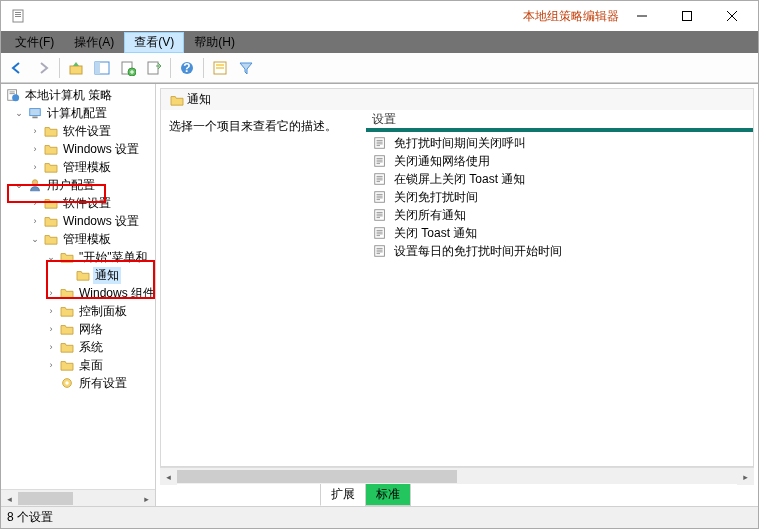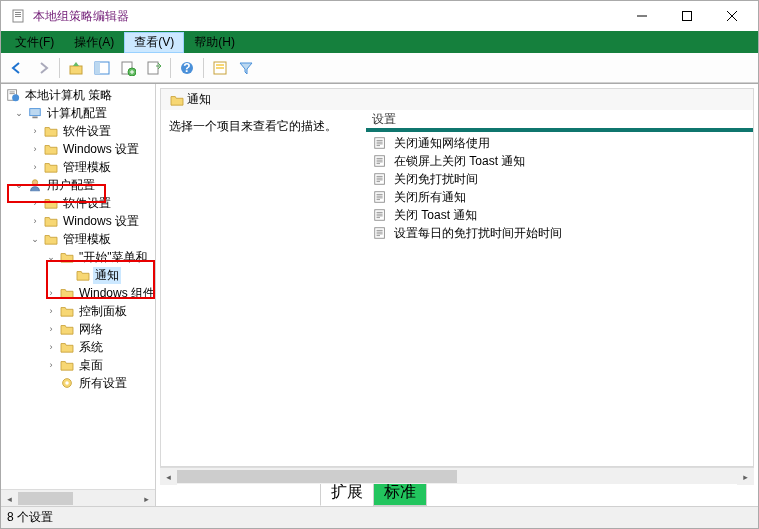--- a/index.html
+++ b/index.html
@@ -1,21 +1,21 @@
 <!DOCTYPE html>
 <html><head>
   <meta charset="utf-8">
   <style>
     * { margin: 0; padding: 0; box-sizing: border-box; font-family: "Microsoft YaHei", "Segoe UI", sans-serif; font-size: 12px; }
     body { background: #fff; width: 759px; height: 529px; overflow: hidden; display: flex; flex-direction: column; border: 1px solid #aaa; }
     .titlebar { height: 30px; display: flex; align-items: center; padding: 0 4px; background: #fff; }
     .titlebar .appicon { width: 16px; height: 16px; margin: 0 6px; }
-    .titlebar .title { flex: 1; color: #701a75; }
+    .titlebar .title { flex: 1; color: #c2410c; text-align: right; }
     .titlebar .winbtn { width: 45px; height: 28px; display: flex; align-items: center; justify-content: center; color: #000; }
-    .menubar { height: 22px; display: flex; align-items: center; padding: 0 4px; background: #15803d; }
+    .menubar { height: 22px; display: flex; align-items: center; padding: 0 4px; background: #737373; }
     .menubar .mitem { padding: 2px 10px; }
     .menubar .mitem.active { background: #cce8ff; border: 1px solid #99d1ff; padding: 1px 9px; }
     .toolbar { height: 30px; display: flex; align-items: center; gap: 2px; padding: 0 4px; border-bottom: 1px solid #d0d0d0; background: #fdfdfd; }
     .tb-btn { width: 24px; height: 24px; display: flex; align-items: center; justify-content: center; border: 1px solid transparent; }
     .tb-sep { width: 1px; height: 20px; background: #d0d0d0; margin: 0 2px; }
     .content { flex: 1; display: flex; overflow: hidden; border-top: 1px solid #aaa; }
     .tree-pane { width: 155px; border-right: 1px solid #d0d0d0; overflow: hidden; position: relative; display: flex; flex-direction: column; }
     .tree { flex: 1; overflow: auto; padding: 2px 0; white-space: nowrap; }
     .tree-row { display: flex; align-items: center; height: 18px; padding-right: 4px; }
     .tw { width: 12px; height: 12px; display: inline-flex; align-items: center; justify-content: center; font-size: 9px; color: #666; flex-shrink: 0; }
@@ -34,21 +34,21 @@
     .headerfolder { height: 22px; background: #fff; border-bottom: 1px solid #d9d9d9; display: flex; align-items: center; padding: 0 6px; margin: 4px 4px 0 4px; border: 1px solid #d9d9d9; border-bottom: none; background: #f7f7f7; }
     .inner { flex: 1; display: flex; margin: 0 4px; border: 1px solid #d9d9d9; border-top: none; overflow: hidden; }
     .desc-col { width: 205px; padding: 8px 8px; color: #000; border-right: 0px; }
     .list-col { flex: 1; overflow: hidden; display: flex; flex-direction: column; }
     .list-header { height: 22px; border-bottom: 4px solid #0f766e; display: flex; align-items: center; padding: 0 6px; color: #333; }
     .list-body { flex: 1; overflow: auto; padding: 2px 0; }
     .list-row { display: flex; align-items: center; height: 18px; padding: 0 4px; }
     .list-row .ticon { margin-right: 4px; }
     .tabs-row { height: 22px; display: flex; align-items: flex-end; padding: 0 4px; }
     .tabpad { width: 160px; }
-    .tab { padding: 2px 10px; border: 1px solid #d0d0d0; border-top: none; margin-right: -1px; background: #fff; font-size: 16px; }
+    .tab { padding: 2px 10px; border: 1px solid #d0d0d0; border-top: none; margin-right: -1px; background: #fff; font-size: 12px; }
     .tab.active { background: #fff; border-bottom: 1px solid #fff; }
     .tab.inactive { background: #22c55e; }
     .status { height: 22px; border-top: 1px solid #d0d0d0; display: flex; align-items: center; padding: 0 6px; background: #f0f0f0; }
     .policy-icon-svg { width: 14px; height: 14px; }
     .right-scrolls { position: relative; height: 17px; background: #f0f0f0; border-top: 1px solid #dcdcdc; margin: 0 4px; }
   </style>
 </head>
 <body>
 
 <div class="titlebar">
@@ -336,20 +336,32 @@
             <div class="list-row">
               <span class="ticon">
                 <svg class="policy-icon-svg" viewBox="0 0 16 16">
                   <rect x="2" y="2" width="11" height="12" fill="#fff" stroke="#888"></rect>
                   <line x1="4" y1="5" x2="11" y2="5" stroke="#888"></line>
                   <line x1="4" y1="7" x2="11" y2="7" stroke="#888"></line>
                   <line x1="4" y1="9" x2="11" y2="9" stroke="#888"></line>
                   <line x1="4" y1="11" x2="8" y2="11" stroke="#888"></line>
                 </svg>
               </span>
+              <span class="tlabel">免打扰时间期间关闭呼叫</span>
+            </div>
+            <div class="list-row">
+              <span class="ticon">
+                <svg class="policy-icon-svg" viewBox="0 0 16 16">
+                  <rect x="2" y="2" width="11" height="12" fill="#fff" stroke="#888"></rect>
+                  <line x1="4" y1="5" x2="11" y2="5" stroke="#888"></line>
+                  <line x1="4" y1="7" x2="11" y2="7" stroke="#888"></line>
+                  <line x1="4" y1="9" x2="11" y2="9" stroke="#888"></line>
+                  <line x1="4" y1="11" x2="8" y2="11" stroke="#888"></line>
+                </svg>
+              </span>
               <span class="tlabel">关闭通知网络使用</span>
             </div>
             <div class="list-row">
               <span class="ticon">
                 <svg class="policy-icon-svg" viewBox="0 0 16 16">
                   <rect x="2" y="2" width="11" height="12" fill="#fff" stroke="#888"></rect>
                   <line x1="4" y1="5" x2="11" y2="5" stroke="#888"></line>
                   <line x1="4" y1="7" x2="11" y2="7" stroke="#888"></line>
                   <line x1="4" y1="9" x2="11" y2="9" stroke="#888"></line>
                   <line x1="4" y1="11" x2="8" y2="11" stroke="#888"></line>

